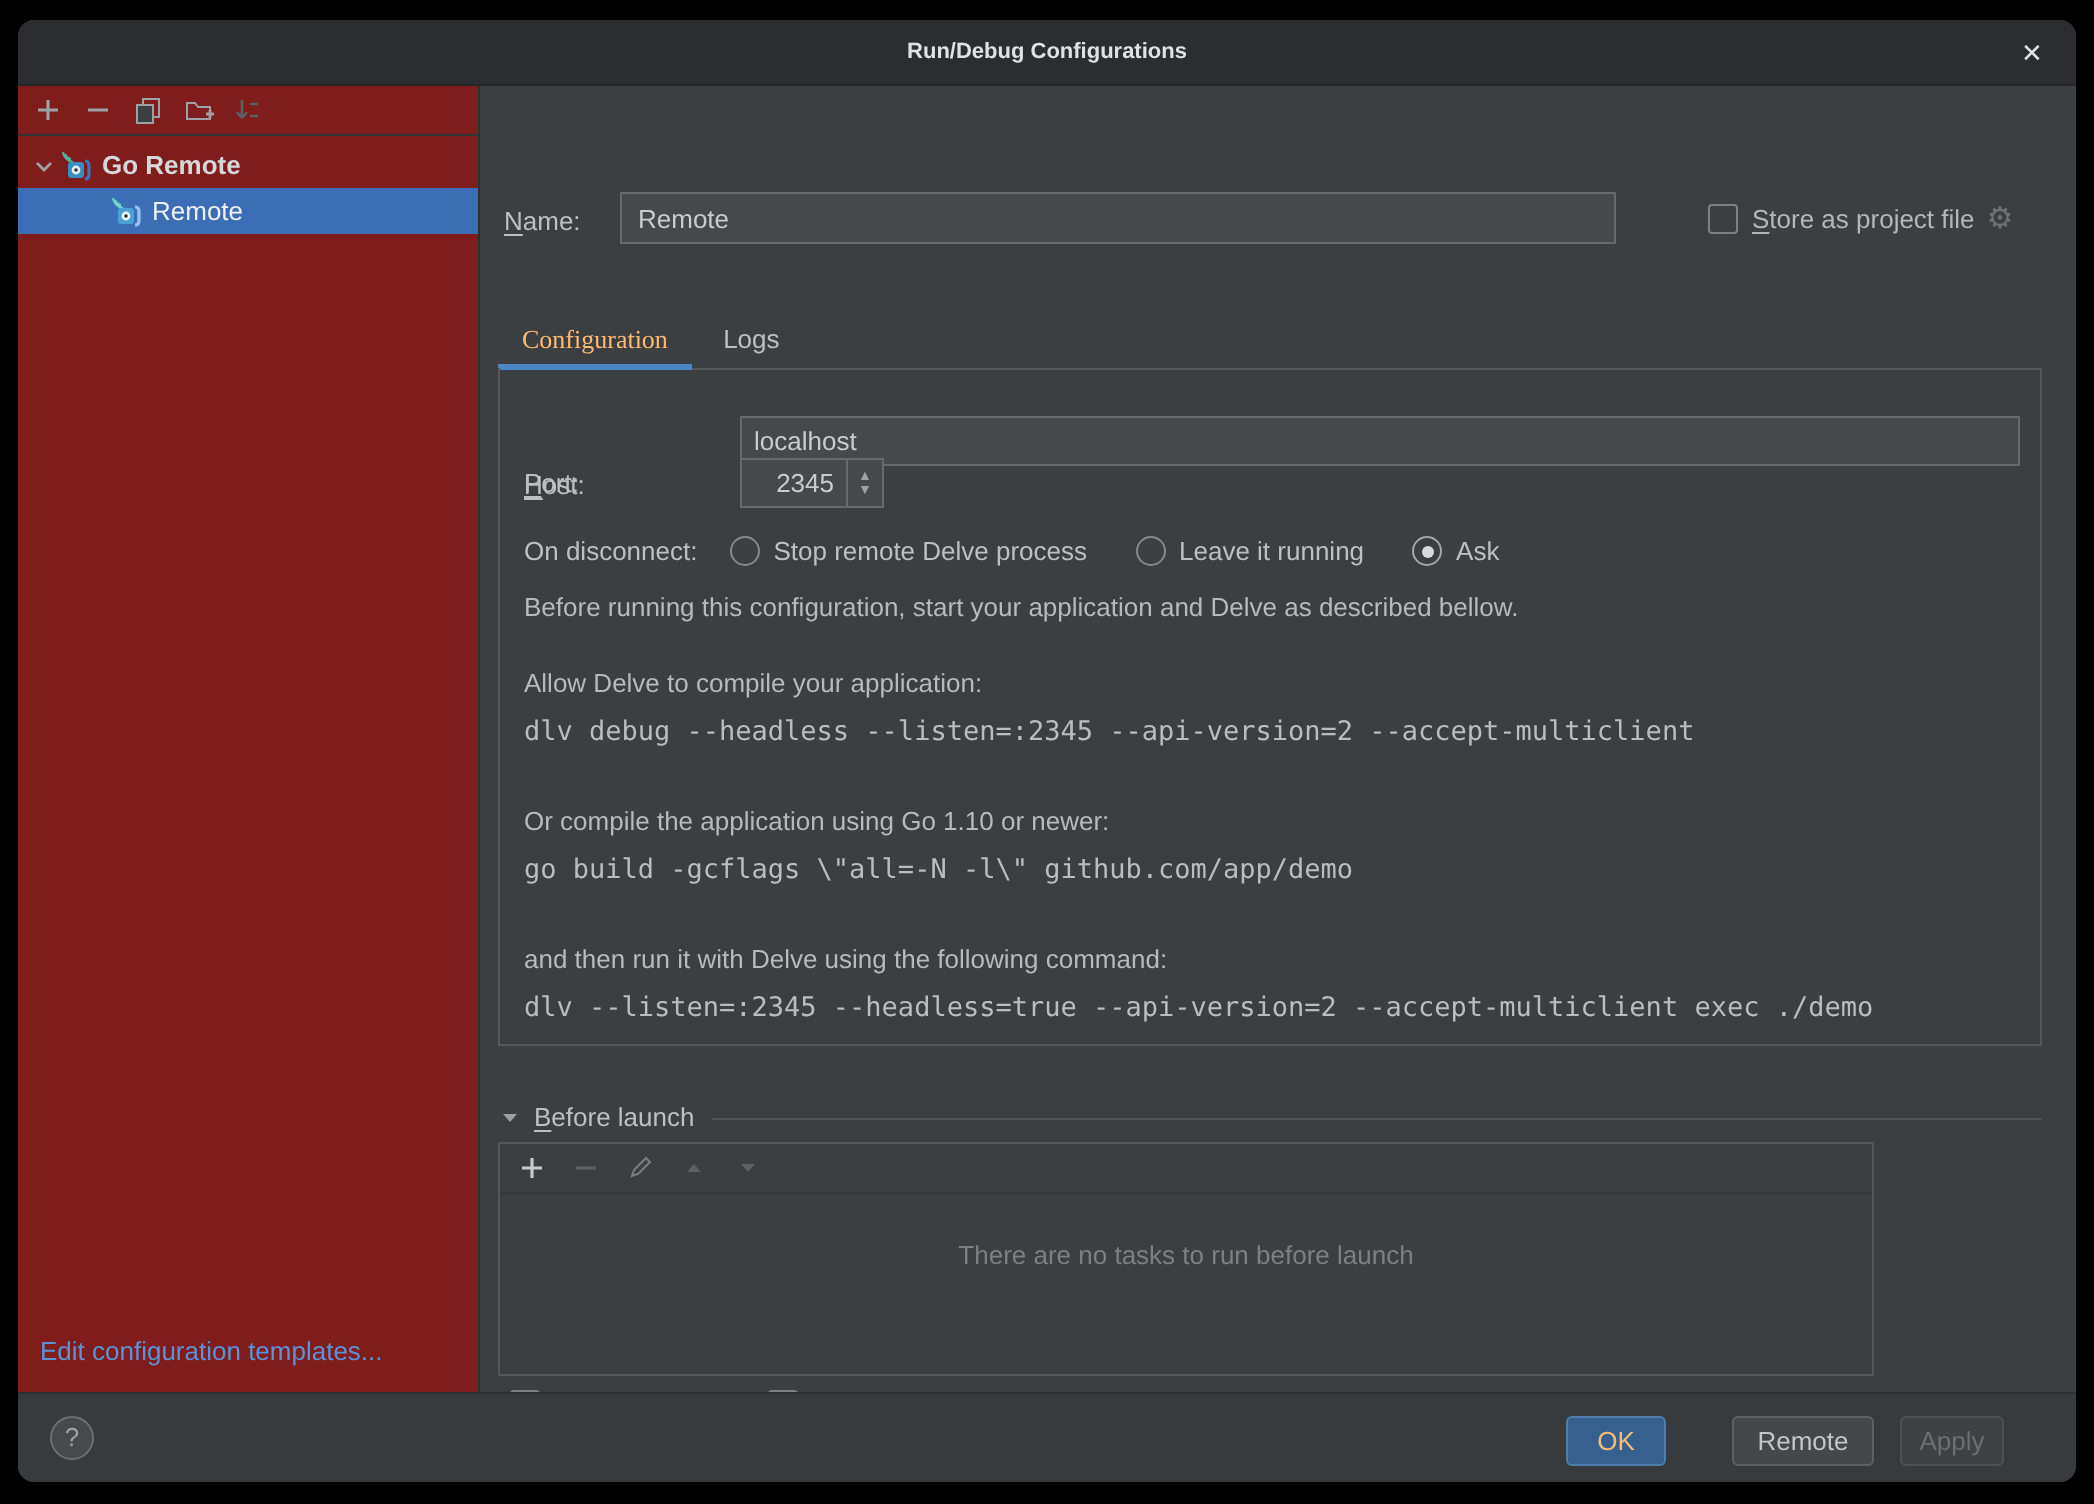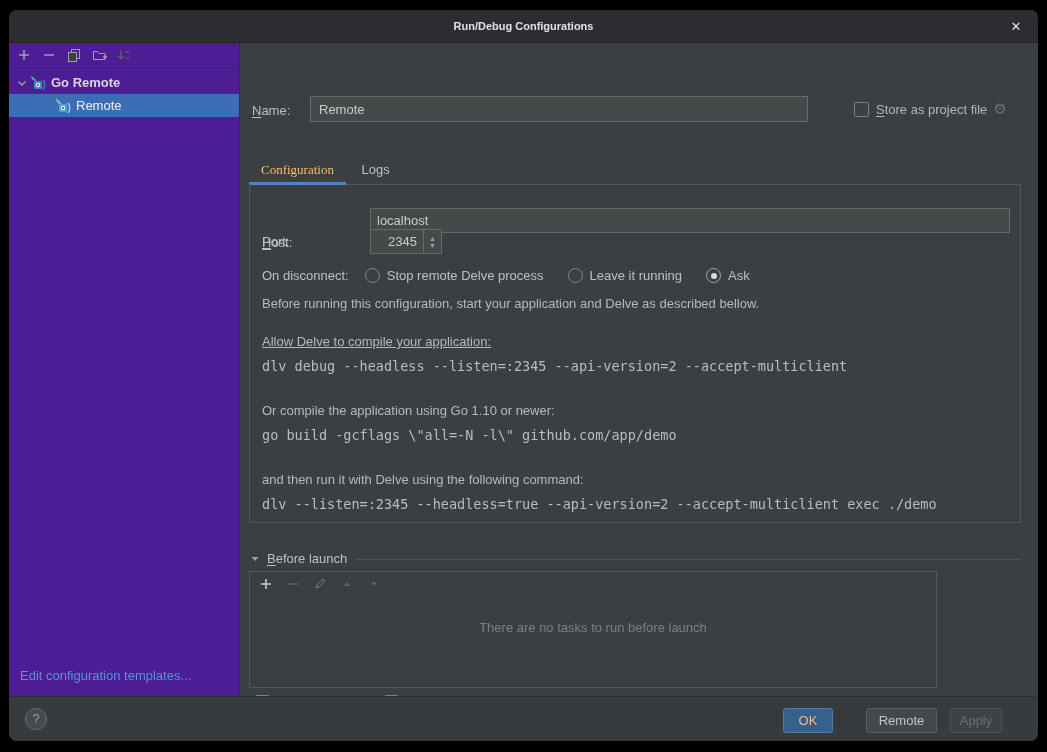--- a/index.html
+++ b/index.html
@@ -8,21 +8,21 @@
   .dialog { position:absolute; left:9px; top:10px; width:1029px; height:731px;
             background:#3c3f41; border-radius:8px; overflow:hidden; color:#bdc0c3; font-size:13px; }
   
   .titlebar { height:33px; background:#2b2d30; border-bottom:1px solid #242628;
               display:flex; align-items:center; justify-content:center; position:relative; }
   .title { color:#dfe1e5; font-weight:bold; font-size:11px; }
   .close-btn { position:absolute; right:13px; top:8px; width:18px; height:18px; color:#dfe1e5;
                font-size:13px; text-align:center; line-height:18px; cursor:default; }
   
   .bodyrow { position:absolute; top:33px; left:0; right:0; bottom:45px; display:flex; }
-  .leftpanel { width:231px; border-right:1px solid #2d3032; display:flex; flex-direction:column; background:#4c1d95; }
+  .leftpanel { width:231px; border-right:1px solid #2d3032; display:flex; flex-direction:column; background:#7f1d1d; }
   .left-toolbar { height:25px; border-bottom:1px solid #313436; display:flex; align-items:center; padding-left:7px; }
   .tbicon { width:16px; height:16px; margin-right:9px; display:flex; align-items:center; justify-content:center; }
   .tree { flex:1; padding-top:3px; }
   .tree-row { height:23px; display:flex; align-items:center; color:#d5d8db; }
   .tree-row .lbl { margin-left:4px; }
   .tree-row.group { padding-left:5px; font-weight:bold; }
   .tree-row.selected { background:#3b6eb5; color:#eef1f4; padding-left:46px; }
   .templates-link { padding:0 0 13px 11px; color:#5c92d6; }
   .rightpanel { flex:1; position:relative; }
   
@@ -215,21 +215,21 @@
           </span>
           <span class="radio-item">
             <span class="radio on">
                 <i></i>
               </span>
             <span>Ask</span>
           </span>
         </div>
 
         <div class="txtline" style="top:112px;">Before running this configuration, start your application and Delve as described bellow.</div>
-        <div class="txtline" style="top:150px;text-decoration:underline;">Allow Delve to compile your application:</div>
+        <div class="txtline" style="top:150px;">Allow Delve to compile your application:</div>
         <div class="txtline mono" style="top:174px;">dlv debug --headless --listen=:2345 --api-version=2 --accept-multiclient</div>
         <div class="txtline" style="top:219px;">Or compile the application using Go 1.10 or newer:</div>
         <div class="txtline mono" style="top:243px;">go build -gcflags \"all=-N -l\" github.com/app/demo</div>
         <div class="txtline" style="top:288px;">and then run it with Delve using the following command:</div>
         <div class="txtline mono" style="top:312px;">dlv --listen=:2345 --headless=true --api-version=2 --accept-multiclient exec ./demo</div>
       </div>
 
       <div class="bl-header">
         <span>
           <svg width="12" height="12" viewBox="0 0 12 12">

